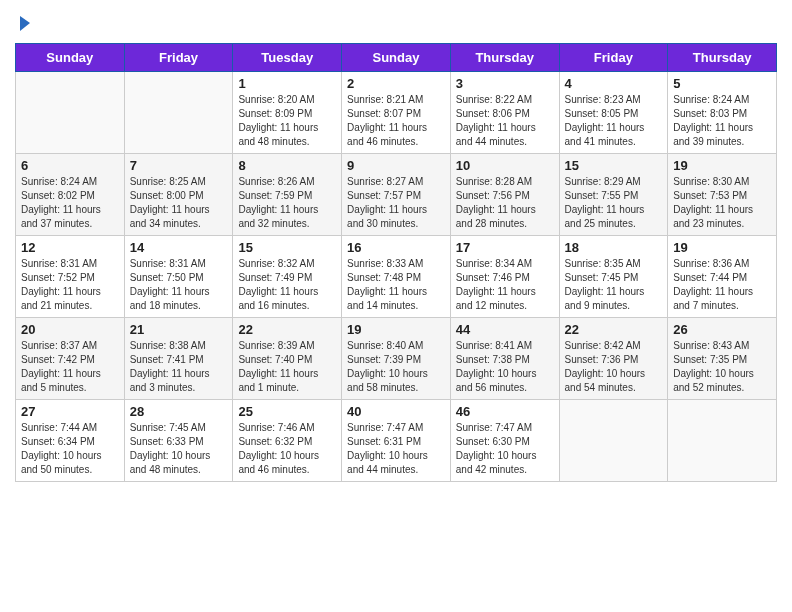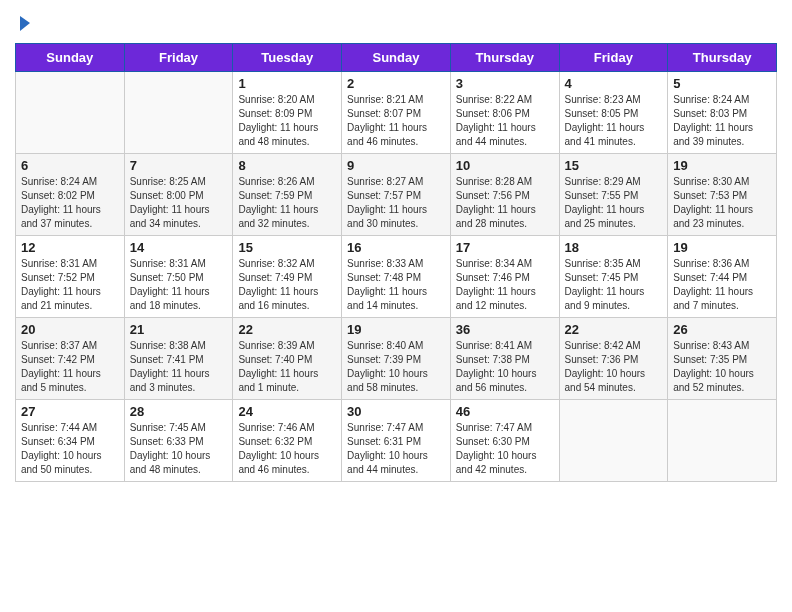--- a/index.html
+++ b/index.html
@@ -215,21 +215,21 @@
           </td>
           <td>
             <span class="day-number">22</span>
             <div class="day-info">Sunrise: 8:39 AM<br>Sunset: 7:40 PM<br>Daylight: 11 hours and 1 minute.</div>
           </td>
           <td>
             <span class="day-number">19</span>
             <div class="day-info">Sunrise: 8:40 AM<br>Sunset: 7:39 PM<br>Daylight: 10 hours and 58 minutes.</div>
           </td>
           <td>
-            <span class="day-number">36</span>
+            <span class="day-number">44</span>
             <div class="day-info">Sunrise: 8:41 AM<br>Sunset: 7:38 PM<br>Daylight: 10 hours and 56 minutes.</div>
           </td>
           <td>
             <span class="day-number">22</span>
             <div class="day-info">Sunrise: 8:42 AM<br>Sunset: 7:36 PM<br>Daylight: 10 hours and 54 minutes.</div>
           </td>
           <td>
             <span class="day-number">26</span>
             <div class="day-info">Sunrise: 8:43 AM<br>Sunset: 7:35 PM<br>Daylight: 10 hours and 52 minutes.</div>
           </td>
@@ -237,25 +237,25 @@
         <tr>
           <td>
             <span class="day-number">27</span>
             <div class="day-info">Sunrise: 7:44 AM<br>Sunset: 6:34 PM<br>Daylight: 10 hours and 50 minutes.</div>
           </td>
           <td>
             <span class="day-number">28</span>
             <div class="day-info">Sunrise: 7:45 AM<br>Sunset: 6:33 PM<br>Daylight: 10 hours and 48 minutes.</div>
           </td>
           <td>
-            <span class="day-number">24</span>
+            <span class="day-number">25</span>
             <div class="day-info">Sunrise: 7:46 AM<br>Sunset: 6:32 PM<br>Daylight: 10 hours and 46 minutes.</div>
           </td>
           <td>
-            <span class="day-number">30</span>
+            <span class="day-number">40</span>
             <div class="day-info">Sunrise: 7:47 AM<br>Sunset: 6:31 PM<br>Daylight: 10 hours and 44 minutes.</div>
           </td>
           <td>
             <span class="day-number">46</span>
             <div class="day-info">Sunrise: 7:47 AM<br>Sunset: 6:30 PM<br>Daylight: 10 hours and 42 minutes.</div>
           </td>
           <td class="empty-cell"></td>
           <td class="empty-cell"></td>
         </tr>
       </tbody>

